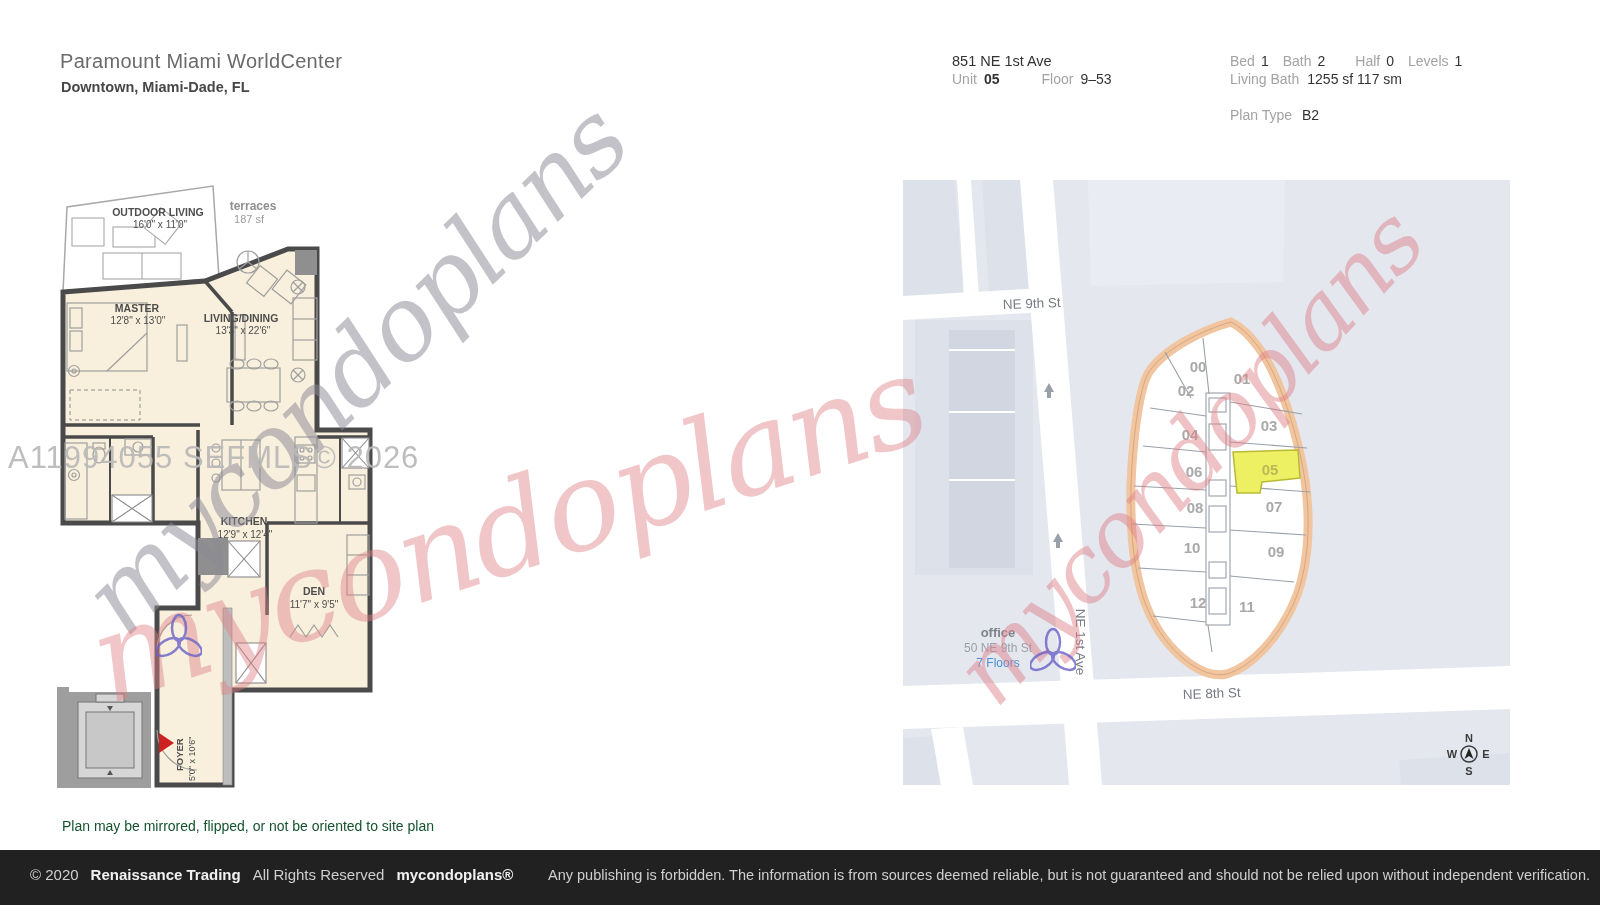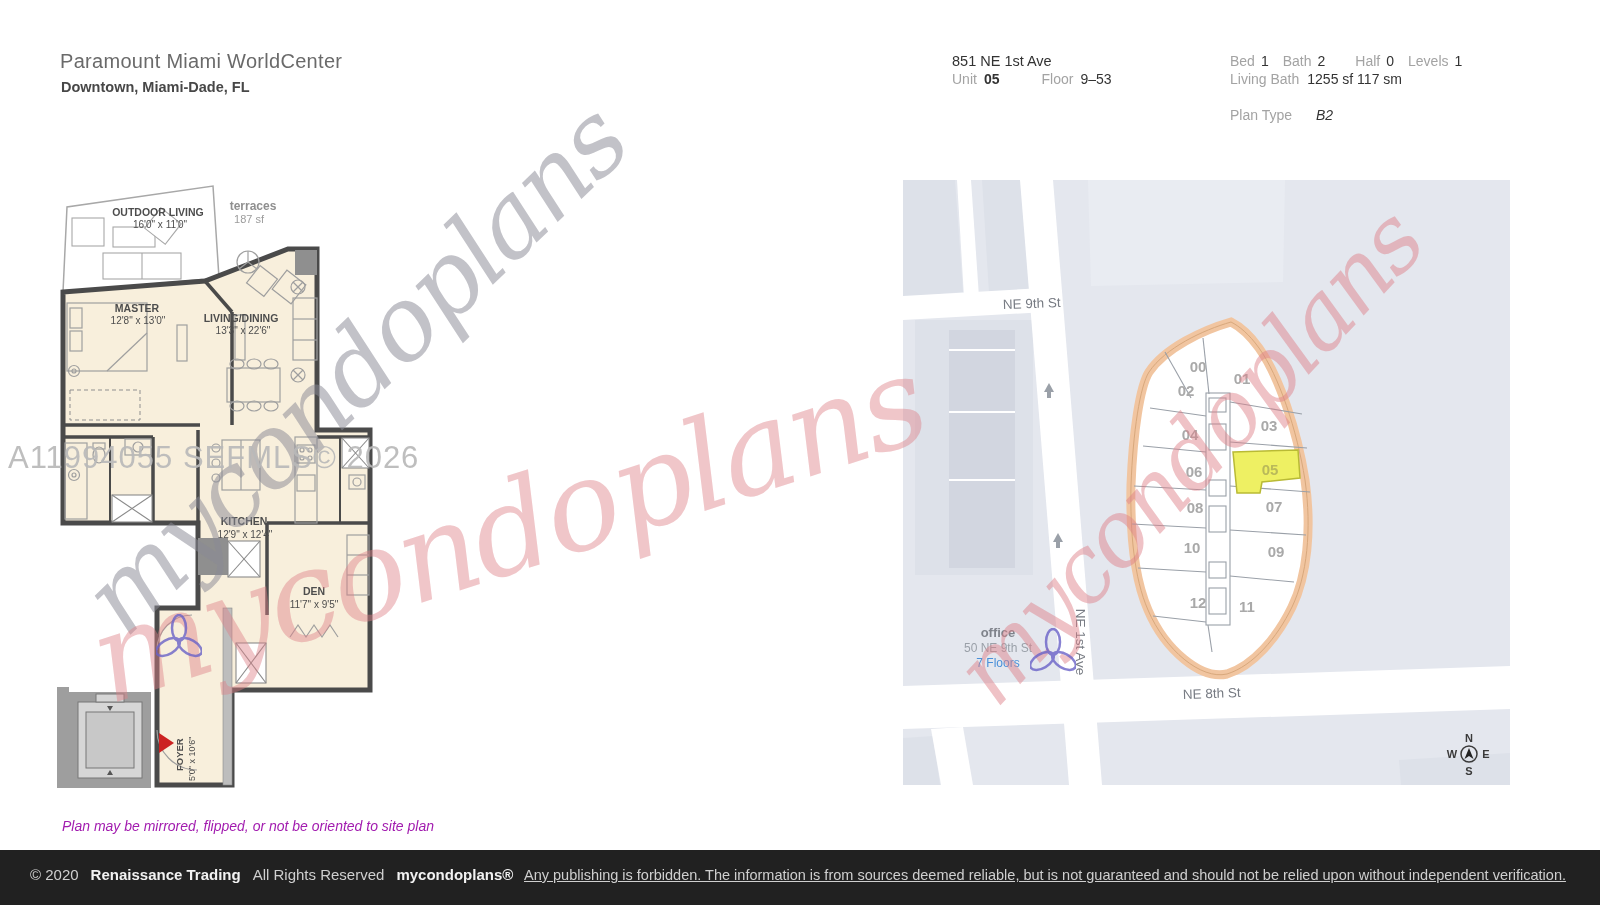--- a/index.html
+++ b/index.html
@@ -20,26 +20,26 @@
   
   .wm{pointer-events:none;z-index:30;white-space:nowrap;}
   .wm-script{font-family:"DejaVu Serif",serif;font-style:italic;letter-spacing:-3px;}
   .wm-gray{left:142px;top:538px;font-size:102px;color:rgba(138,138,150,.52);
            transform:rotate(-44deg);transform-origin:left bottom;}
   .wm-pink-plan{left:118px;top:588px;font-size:124px;color:rgba(221,128,136,.45);
            transform:rotate(-18deg);transform-origin:left bottom;}
   .wm-pink-map{left:1012px;top:618px;font-size:92px;color:rgba(221,128,136,.48);
            transform:rotate(-47deg);transform-origin:left bottom;}
   .wm-mls{left:8px;top:440px;font-size:31px;color:rgba(185,185,185,.92);letter-spacing:1px;z-index:31;}
-  .plan-note{left:62px;top:818px;font-size:14px;color:#a21caf;font-style:italic;}
+  .plan-note{left:62px;top:818px;font-size:14px;color:#14532d;}
   
   .footer{left:0;top:850px;width:1600px;height:55px;background:#212121;z-index:40;}
   .foot-left{left:30px;top:866px;font-size:15px;color:#cfcfcf;display:flex;gap:12px;z-index:41;}
   .foot-left b{color:#f2f2f2;font-weight:bold;}
-  .foot-right{left:524px;top:867px;font-size:14.5px;color:#cfcfcf;z-index:41;text-decoration:underline;}
+  .foot-right{left:548px;top:867px;font-size:14.5px;color:#cfcfcf;z-index:41;}
   svg text{font-family:"Liberation Sans",sans-serif;}
 </style>
 </head>
 <body>
 
 <div class="abs title">Paramount Miami WorldCenter</div>
 <div class="abs subtitle">Downtown, Miami-Dade, FL</div>
 
 <div class="abs addr">851 NE 1st Ave</div>
 <div class="abs row unitrow">
@@ -58,21 +58,21 @@
   <span class="val" style="margin-left:6px;">0</span>
   <span class="lab" style="margin-left:14px;">Levels</span>
   <span class="val" style="margin-left:6px;">1</span>
 </div>
 <div class="abs row stats2">
   <span class="lab">Living Bath</span>
   <span class="val" style="margin-left:8px;">1255 sf 117 sm</span>
 </div>
 <div class="abs row stats3">
   <span class="lab">Plan Type</span>
-  <span class="val" style="margin-left:24px;font-style:italic;">B2</span>
+  <span class="val" style="margin-left:10px;">B2</span>
 </div>
 
 <svg class="abs" style="left:55px;top:175px;" width="330" height="645" viewBox="0 0 330 645">
 
   <polygon points="8,117 12,32 158,11 164,103" fill="#ffffff" stroke="#a8a8a8" stroke-width="1.5"></polygon>
   <g stroke="#a8a8a8" stroke-width="1.1" fill="#ffffff">
     <rect x="17" y="43" width="32" height="28"></rect>
     <rect x="58" y="52" width="42" height="20"></rect>
     <rect x="95" y="38" width="26" height="26" transform="rotate(38 108 51)"></rect>
     <rect x="48" y="78" width="78" height="26"></rect>

